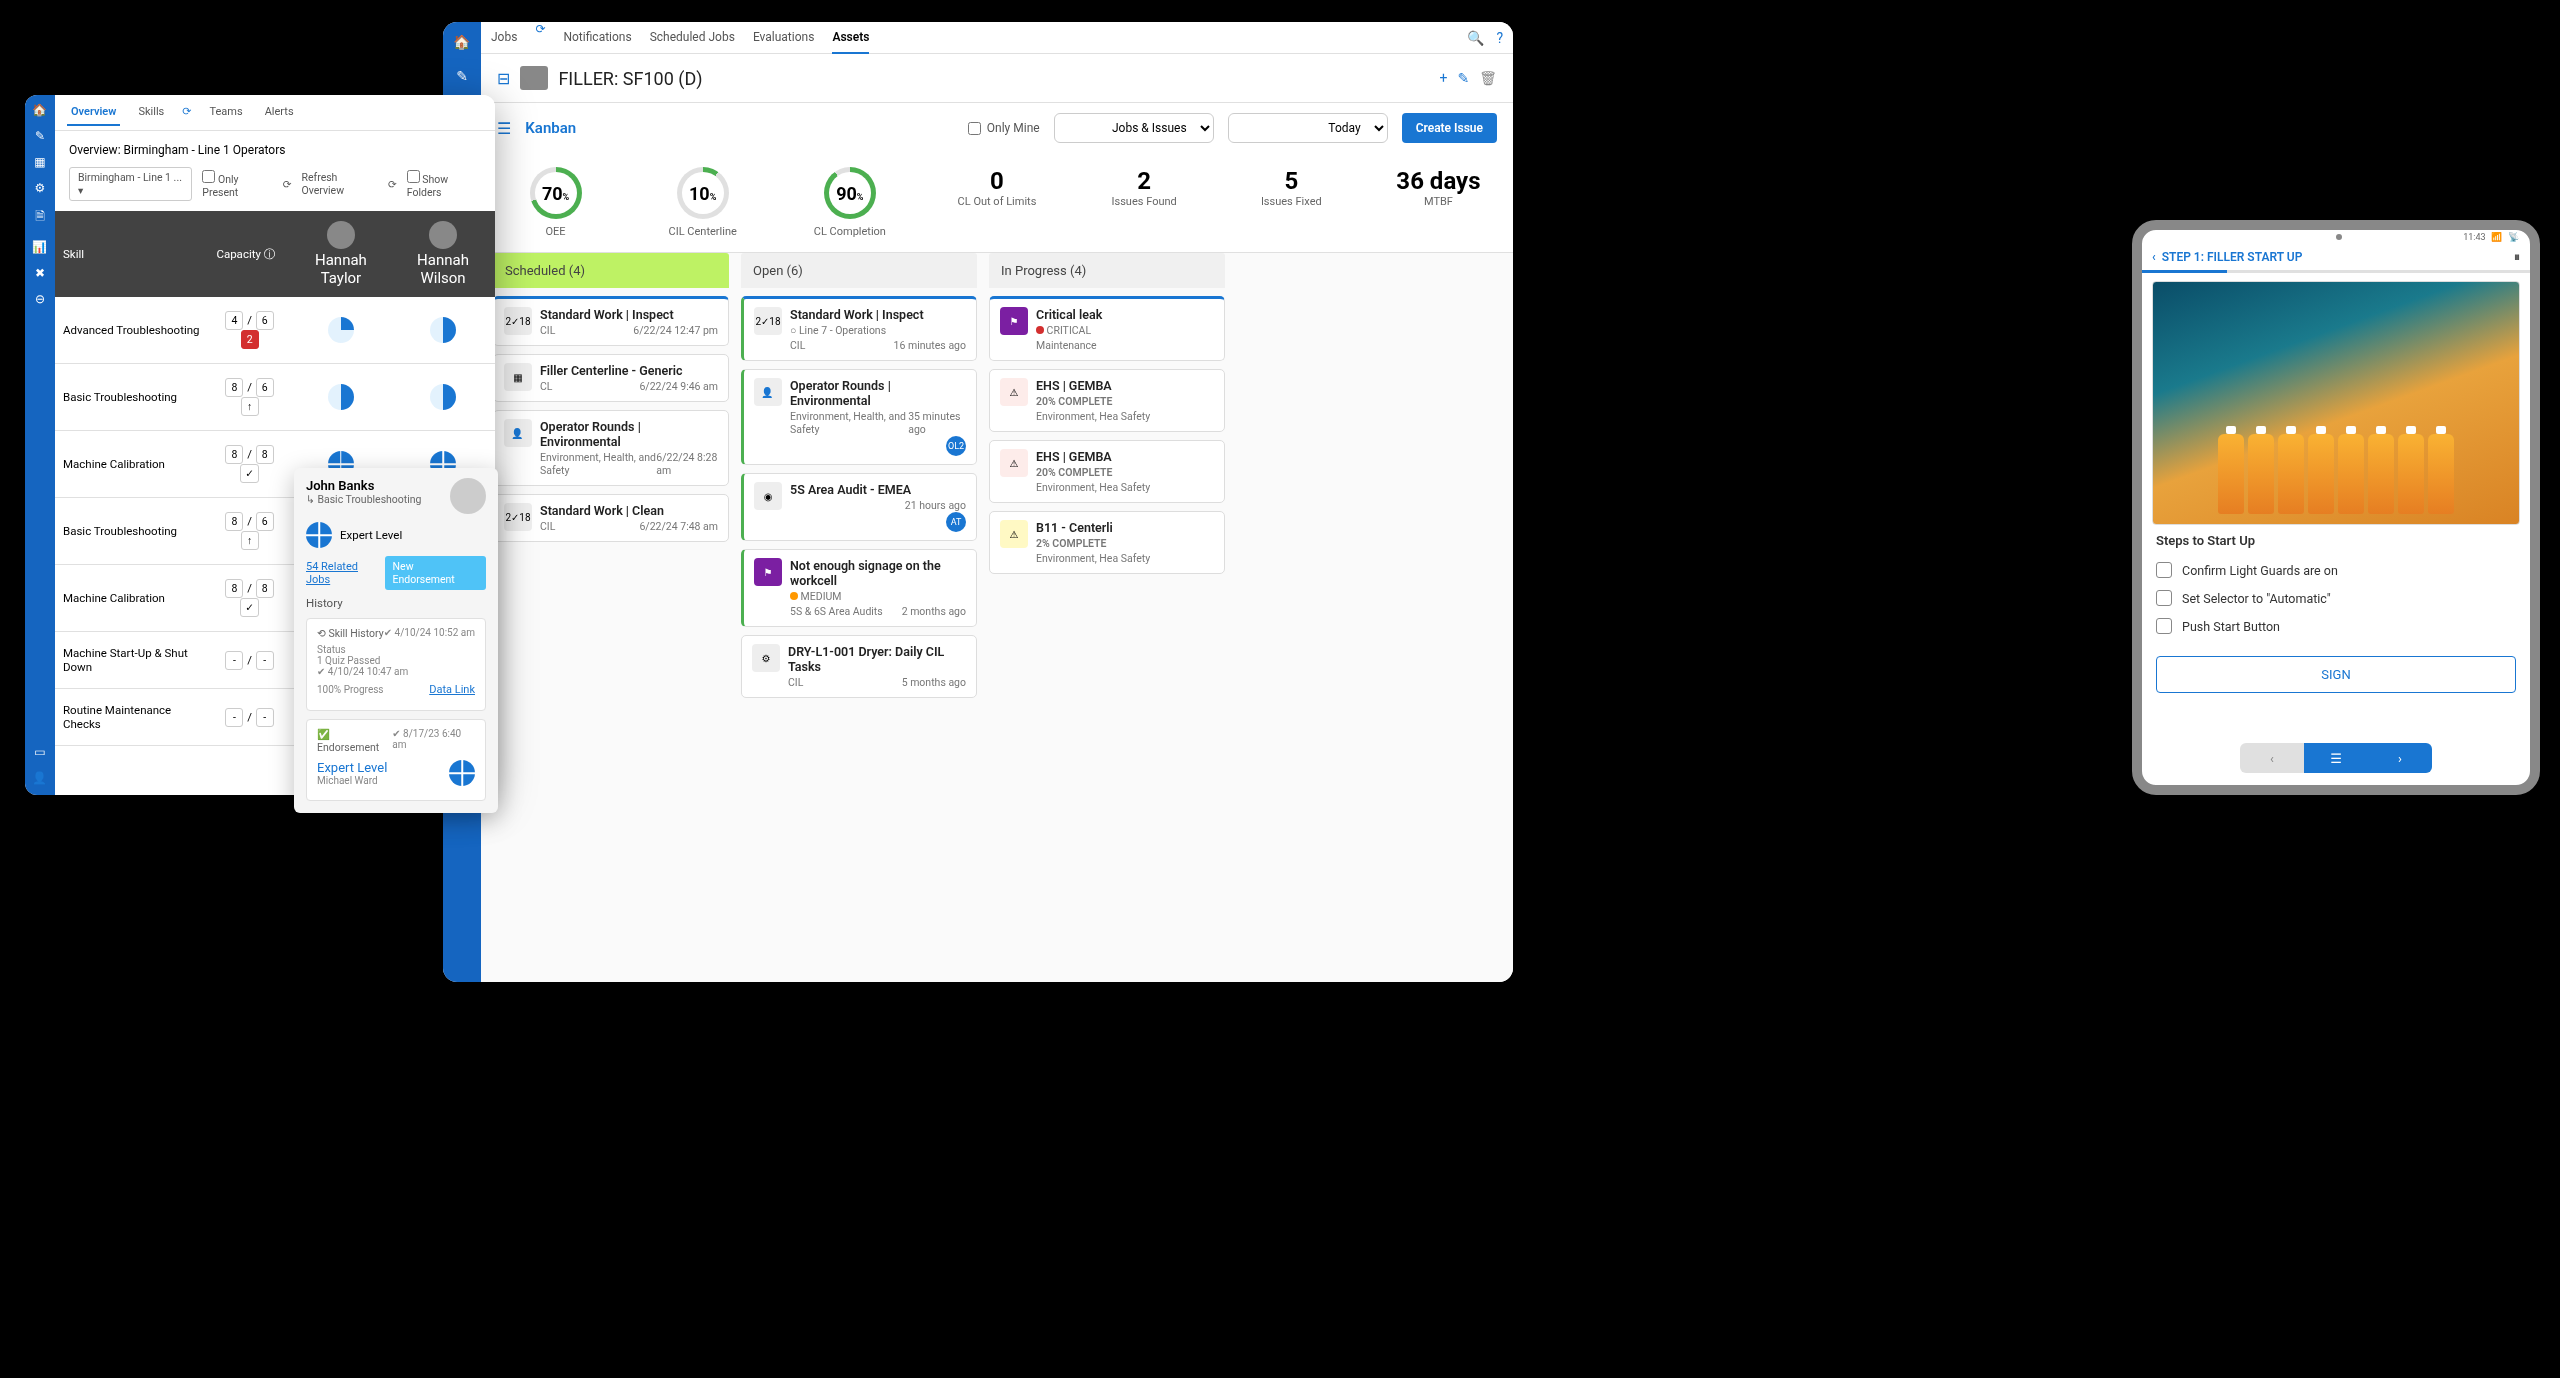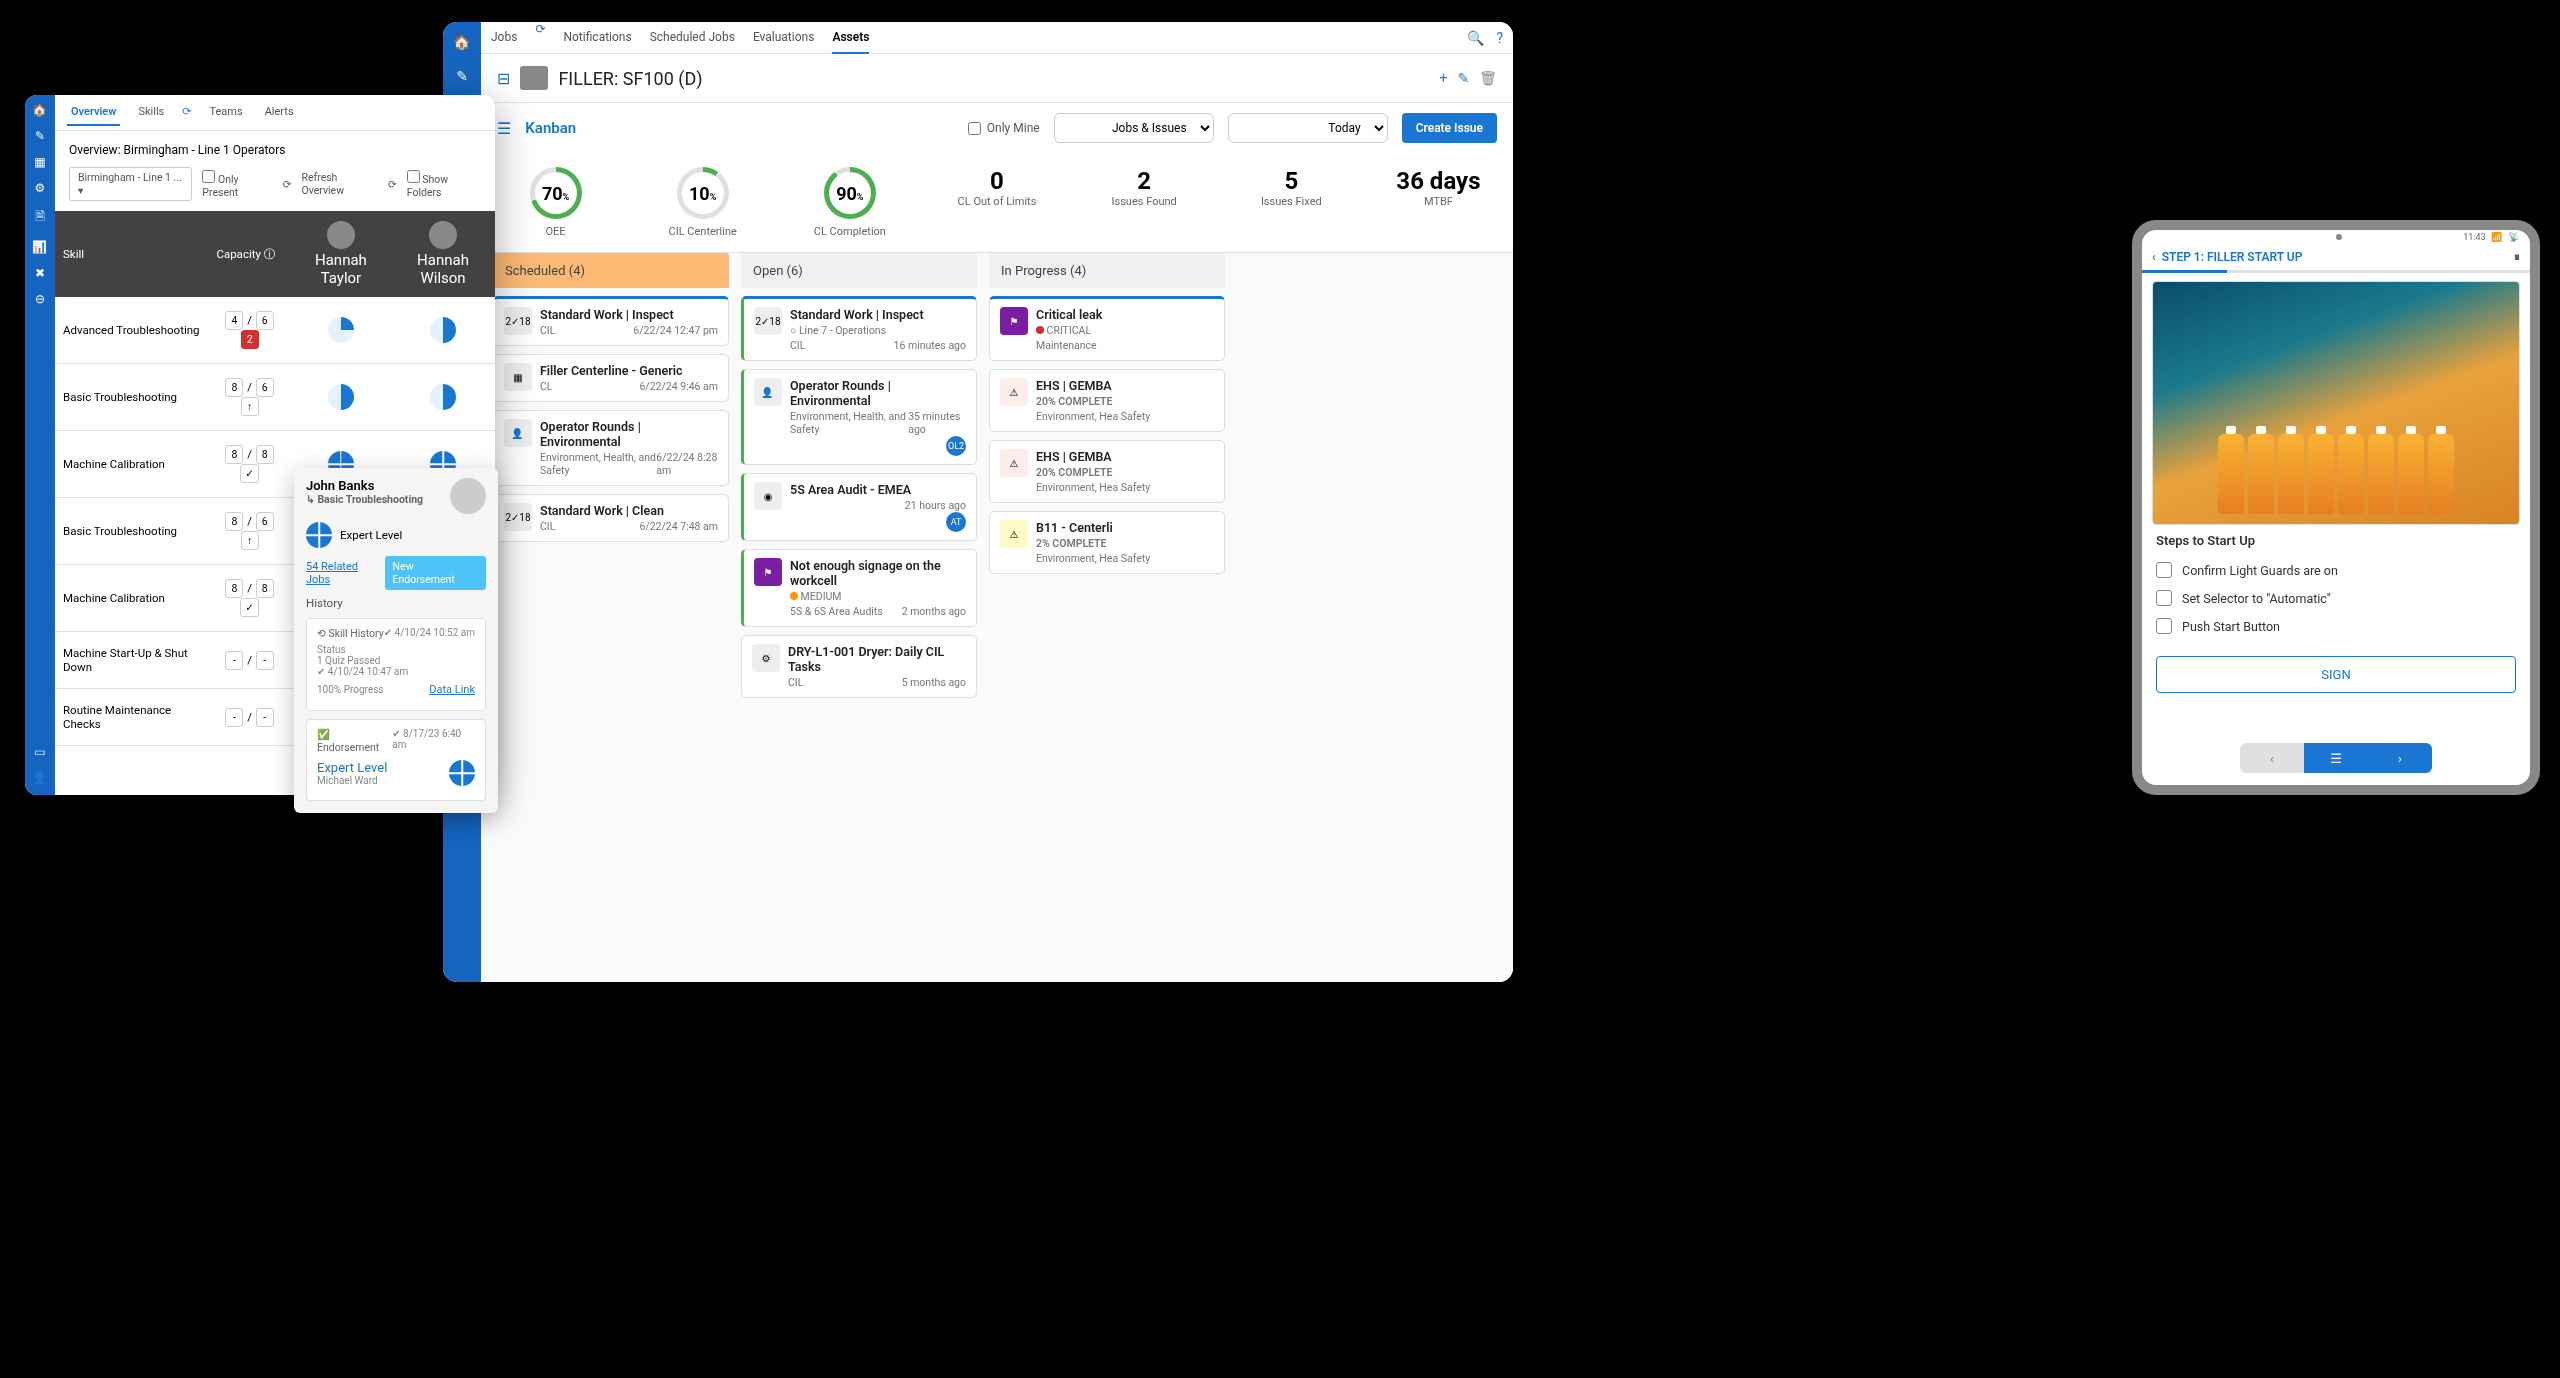--- a/index.html
+++ b/index.html
@@ -34,21 +34,21 @@
 .metric .gauge.g10 { background: conic-gradient(#4caf50 0 36deg, #e0e0e0 36deg 360deg); }
 .metric .gauge.g90 { background: conic-gradient(#4caf50 0 324deg, #e0e0e0 324deg 360deg); }
 .metric .gauge::after { content:''; position: absolute; inset: 5px; background:#fff; border-radius:50%; }
 .metric .gauge .val { position:relative; z-index:1; font-size:18px; font-weight:700; }
 .metric .gauge .pct { font-size:9px; }
 .metric .bigval { font-size: 24px; font-weight: 700; }
 .metric .label { font-size: 11px; color: #666; }
 
 .board { display: flex; padding: 0 12px; gap: 12px; }
 .col { width: 236px; }
-.col-header { background: #fdba74; padding: 10px 12px; font-size: 13px; color: #444; border-radius: 3px 3px 0 0; }
+.col-header { background: #bef264; padding: 10px 12px; font-size: 13px; color: #444; border-radius: 3px 3px 0 0; }
 .col:nth-child(2) .col-header, .col:nth-child(3) .col-header { background: #f0f0f0; }
 .cards { display: flex; flex-direction: column; gap: 8px; padding-top: 8px; }
 .card { background: #fff; border: 1px solid #ddd; border-radius: 5px; padding: 8px 10px; display: flex; gap: 8px; cursor: pointer; }
 .card.green-edge { border-left: 3px solid #4caf50; }
 .card.top-blue { border-top: 3px solid #1976d2; }
 .card .cicon { width: 28px; height: 28px; background: #eee; border-radius: 4px; flex-shrink: 0; font-size: 10px; display:flex; align-items:center; justify-content:center; }
 .card .cicon.purple { background: #7b1fa2; color:#fff; }
 .card .cicon.red { background: #fdecea; }
 .card .cicon.yellow { background: #fff9c4; }
 .card .cbody { flex: 1; min-width: 0; }
@@ -85,21 +85,21 @@
 .app-ov .pie.p50 { background: conic-gradient(#1976d2 0 180deg, #e3f2fd 180deg 360deg); }
 .app-ov .pie.full { background: conic-gradient(#1976d2 0 360deg); position:relative; }
 .app-ov .pie.full::before, .app-ov .pie.full::after { content:''; position:absolute; background:#fff; }
 .app-ov .pie.full::before { left:50%; top:0; width:1.5px; height:100%; transform:translateX(-50%); }
 .app-ov .pie.full::after { top:50%; left:0; height:1.5px; width:100%; transform:translateY(-50%); }
 
 
 .popover { position:absolute; left:294px; top:468px; width:204px; background:#f5f5f5; border-radius:6px; box-shadow:0 6px 24px rgba(0,0,0,.25); padding:10px 12px 12px; font-size:11.5px; z-index:5; }
 .popover .pv-hdr { display:flex; align-items:flex-start; }
 .popover .pv-name { font-weight:600; font-size:13px; }
-.popover .pv-sub { font-size:10.5px; color:#666;font-weight:bold; }
+.popover .pv-sub { font-size:10.5px; color:#666; }
 .popover .pv-av { width:36px; height:36px; border-radius:50%; background:#ccc; margin-left:auto; }
 .popover .pv-level { display:flex; align-items:center; gap:8px; margin:8px 0; }
 .popover .pv-pie { width:26px; height:26px; border-radius:50%; background:conic-gradient(#1976d2 0 360deg); position:relative;}
 .popover .pv-pie::before,.popover .pv-pie::after{content:'';position:absolute;background:#fff;}
 .popover .pv-pie::before{left:50%;top:0;width:1.5px;height:100%;transform:translateX(-50%);}
 .popover .pv-pie::after{top:50%;left:0;height:1.5px;width:100%;transform:translateY(-50%);}
 .popover .pv-row { display:flex; justify-content:space-between; align-items:center; margin:6px 0; }
 .popover .pv-link { color:#1976d2; text-decoration:underline; font-size:11px; cursor:pointer; }
 .popover .pv-btn { background:#4fc3f7; color:#fff; padding:4px 8px; border-radius:3px; font-size:10.5px; cursor:pointer; }
 .popover .pv-section { background:#fff; border:1px solid #e0e0e0; border-radius:4px; padding:8px 10px; margin-top:8px; font-size:10.5px; }

